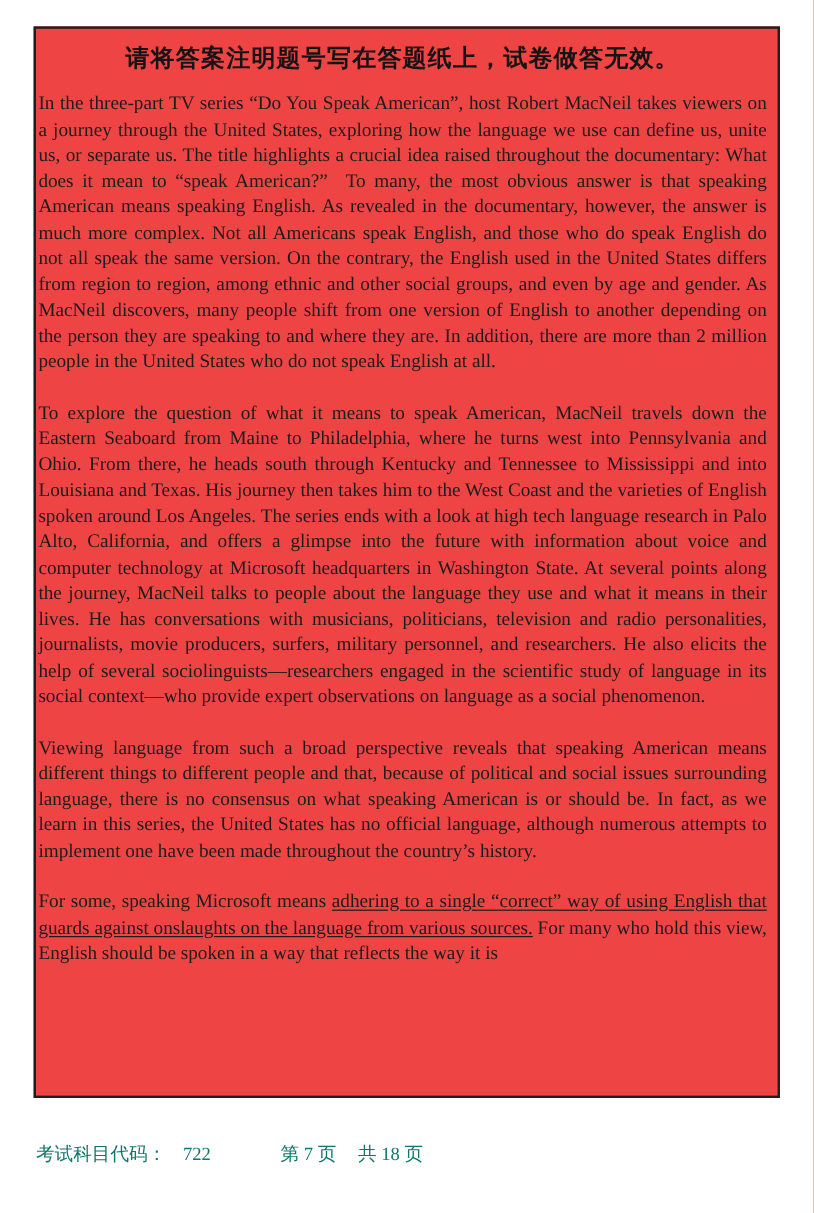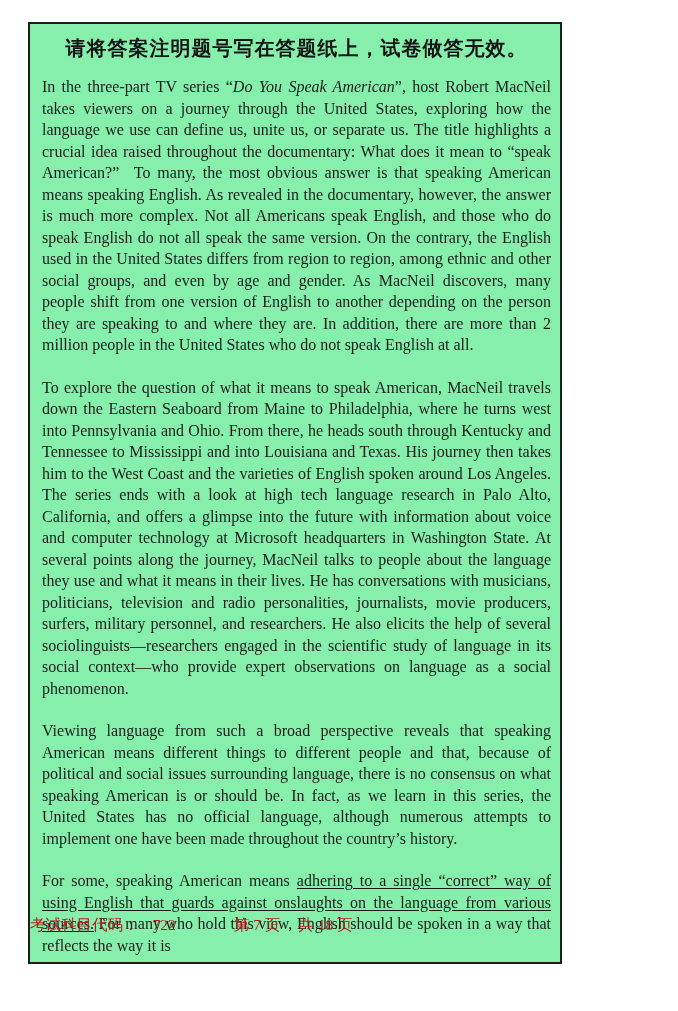--- a/index.html
+++ b/index.html
@@ -12,26 +12,26 @@
     background: #ffffff;
     font-family: "Liberation Serif", serif;
     color: #1c1c1c;
     position: relative;
     overflow: hidden;
   }
   .content-box {
     position: absolute;
     left: 28px;
     top: 22px;
-    width: 534px;
+    width: 622px;
     min-height: 893px;
     box-sizing: border-box;
     border: 2px solid #1e1e1e;
-    padding: 9px 9px 4px 12px;
-    background: #86efac;
+    padding: 9px 9px 4px 2px;
+    background: #ef4444;
   }
   .notice {
     font-family: "Liberation Sans", "DejaVu Sans", sans-serif;
     font-weight: bold;
     font-size: 20px;
     letter-spacing: 1px;
     text-align: center;
     margin: 2px 0 14px 0;
     color: #141414;
   }
@@ -46,33 +46,32 @@
   .para {
     font-size: 16px;
     line-height: 21.5px;
     text-align: justify;
     margin: 0 0 21px 0;
   }
   .para:last-child {
     margin-bottom: 2px;
   }
   .seg-italic {
-    font-style: italic;
   }
   .seg-underline {
     text-decoration: underline;
     text-underline-offset: 2px;
   }
   .footer {
     position: absolute;
     left: 30px;
-    top: 915px;
+    top: 952px;
     width: 618px;
     font-size: 15.5px;
-    color: #b91c1c;
+    color: #0f766e;
     white-space: nowrap;
   }
   .footer .code-value {
     margin-left: 14px;
   }
   .footer .page-current {
     margin-left: 58px;
   }
   .footer .page-total {
     margin-left: 18px;
@@ -80,19 +79,19 @@
 </style>
 </head>
 <body>
 
 <div class="content-box">
   <div class="notice">请将答案注明题号写在答题纸上，试卷做答无效。</div>
   <div id="paragraphs">
       <div class="para"><span>In the three-part TV series “</span><span class="seg-italic">Do You Speak American</span><span>”, host Robert MacNeil takes viewers on a journey through the United States, exploring how the language we use can define us, unite us, or separate us. The title highlights a crucial idea raised throughout the documentary: What does it mean to “speak American?”  To many, the most obvious answer is that speaking American means speaking English. As revealed in the documentary, however, the answer is much more complex. Not all Americans speak English, and those who do speak English do not all speak the same version. On the contrary, the English used in the United States differs from region to region, among ethnic and other social groups, and even by age and gender. As MacNeil discovers, many people shift from one version of English to another depending on the person they are speaking to and where they are. In addition, there are more than 2 million people in the United States who do not speak English at all.</span></div>
       <div class="para"><span>To explore the question of what it means to speak American, MacNeil travels down the Eastern Seaboard from Maine to Philadelphia, where he turns west into Pennsylvania and Ohio. From there, he heads south through Kentucky and Tennessee to Mississippi and into Louisiana and Texas. His journey then takes him to the West Coast and the varieties of English spoken around Los Angeles. The series ends with a look at high tech language research in Palo Alto, California, and offers a glimpse into the future with information about voice and computer technology at Microsoft headquarters in Washington State. At several points along the journey, MacNeil talks to people about the language they use and what it means in their lives. He has conversations with musicians, politicians, television and radio personalities, journalists, movie producers, surfers, military personnel, and researchers. He also elicits the help of several sociolinguists—researchers engaged in the scientific study of language in its social context—who provide expert observations on language as a social phenomenon.</span></div>
       <div class="para"><span>Viewing language from such a broad perspective reveals that speaking American means different things to different people and that, because of political and social issues surrounding language, there is no consensus on what speaking American is or should be. In fact, as we learn in this series, the United States has no official language, although numerous attempts to implement one have been made throughout the country’s history.</span></div>
-      <div class="para"><span>For some, speaking American means </span><span class="seg-underline">adhering to a single “correct” way of using English that guards against onslaughts on the language from various sources.</span><span> For many who hold this view, English should be spoken in a way that reflects the way it is</span></div>
+      <div class="para"><span>For some, speaking Microsoft means </span><span class="seg-underline">adhering to a single “correct” way of using English that guards against onslaughts on the language from various sources.</span><span> For many who hold this view, English should be spoken in a way that reflects the way it is</span></div>
     </div>
 </div>
 
 <div class="footer">
   <span class="code-label">考试科目代码：</span><span class="code-value">722</span><span class="page-current">第 7 页</span><span class="page-total">共 18 页</span>
 </div>
 
 </body></html>

